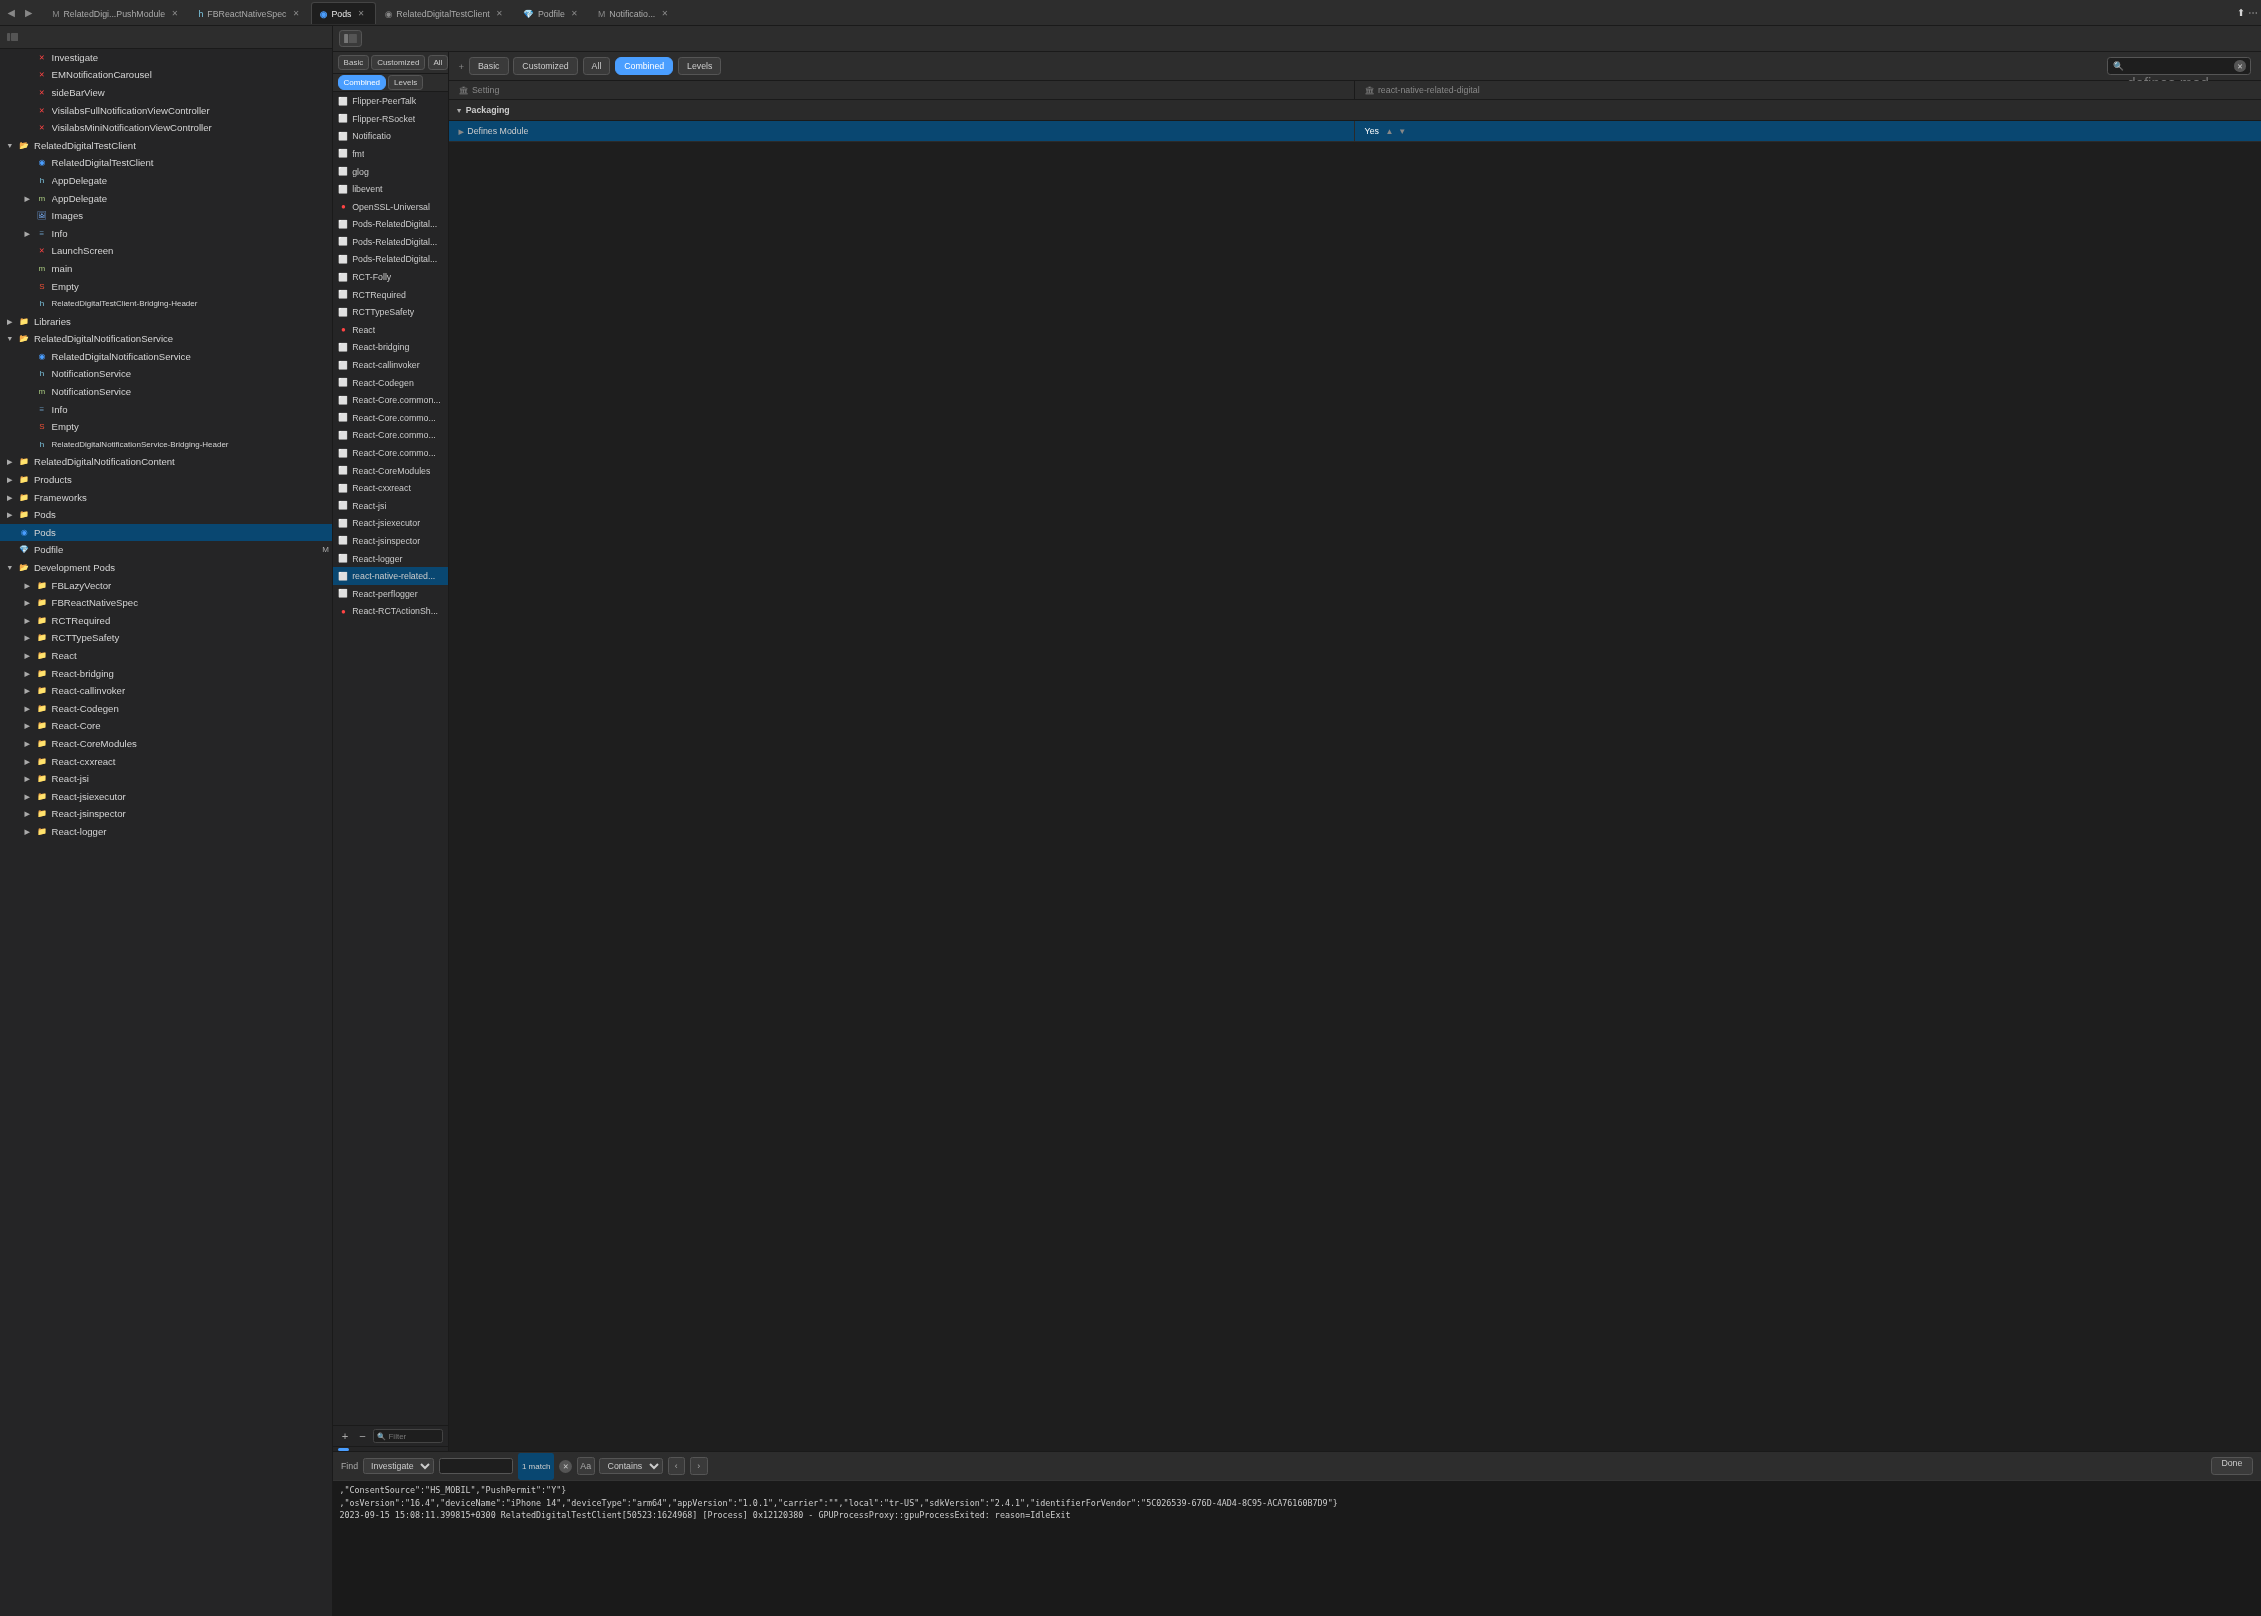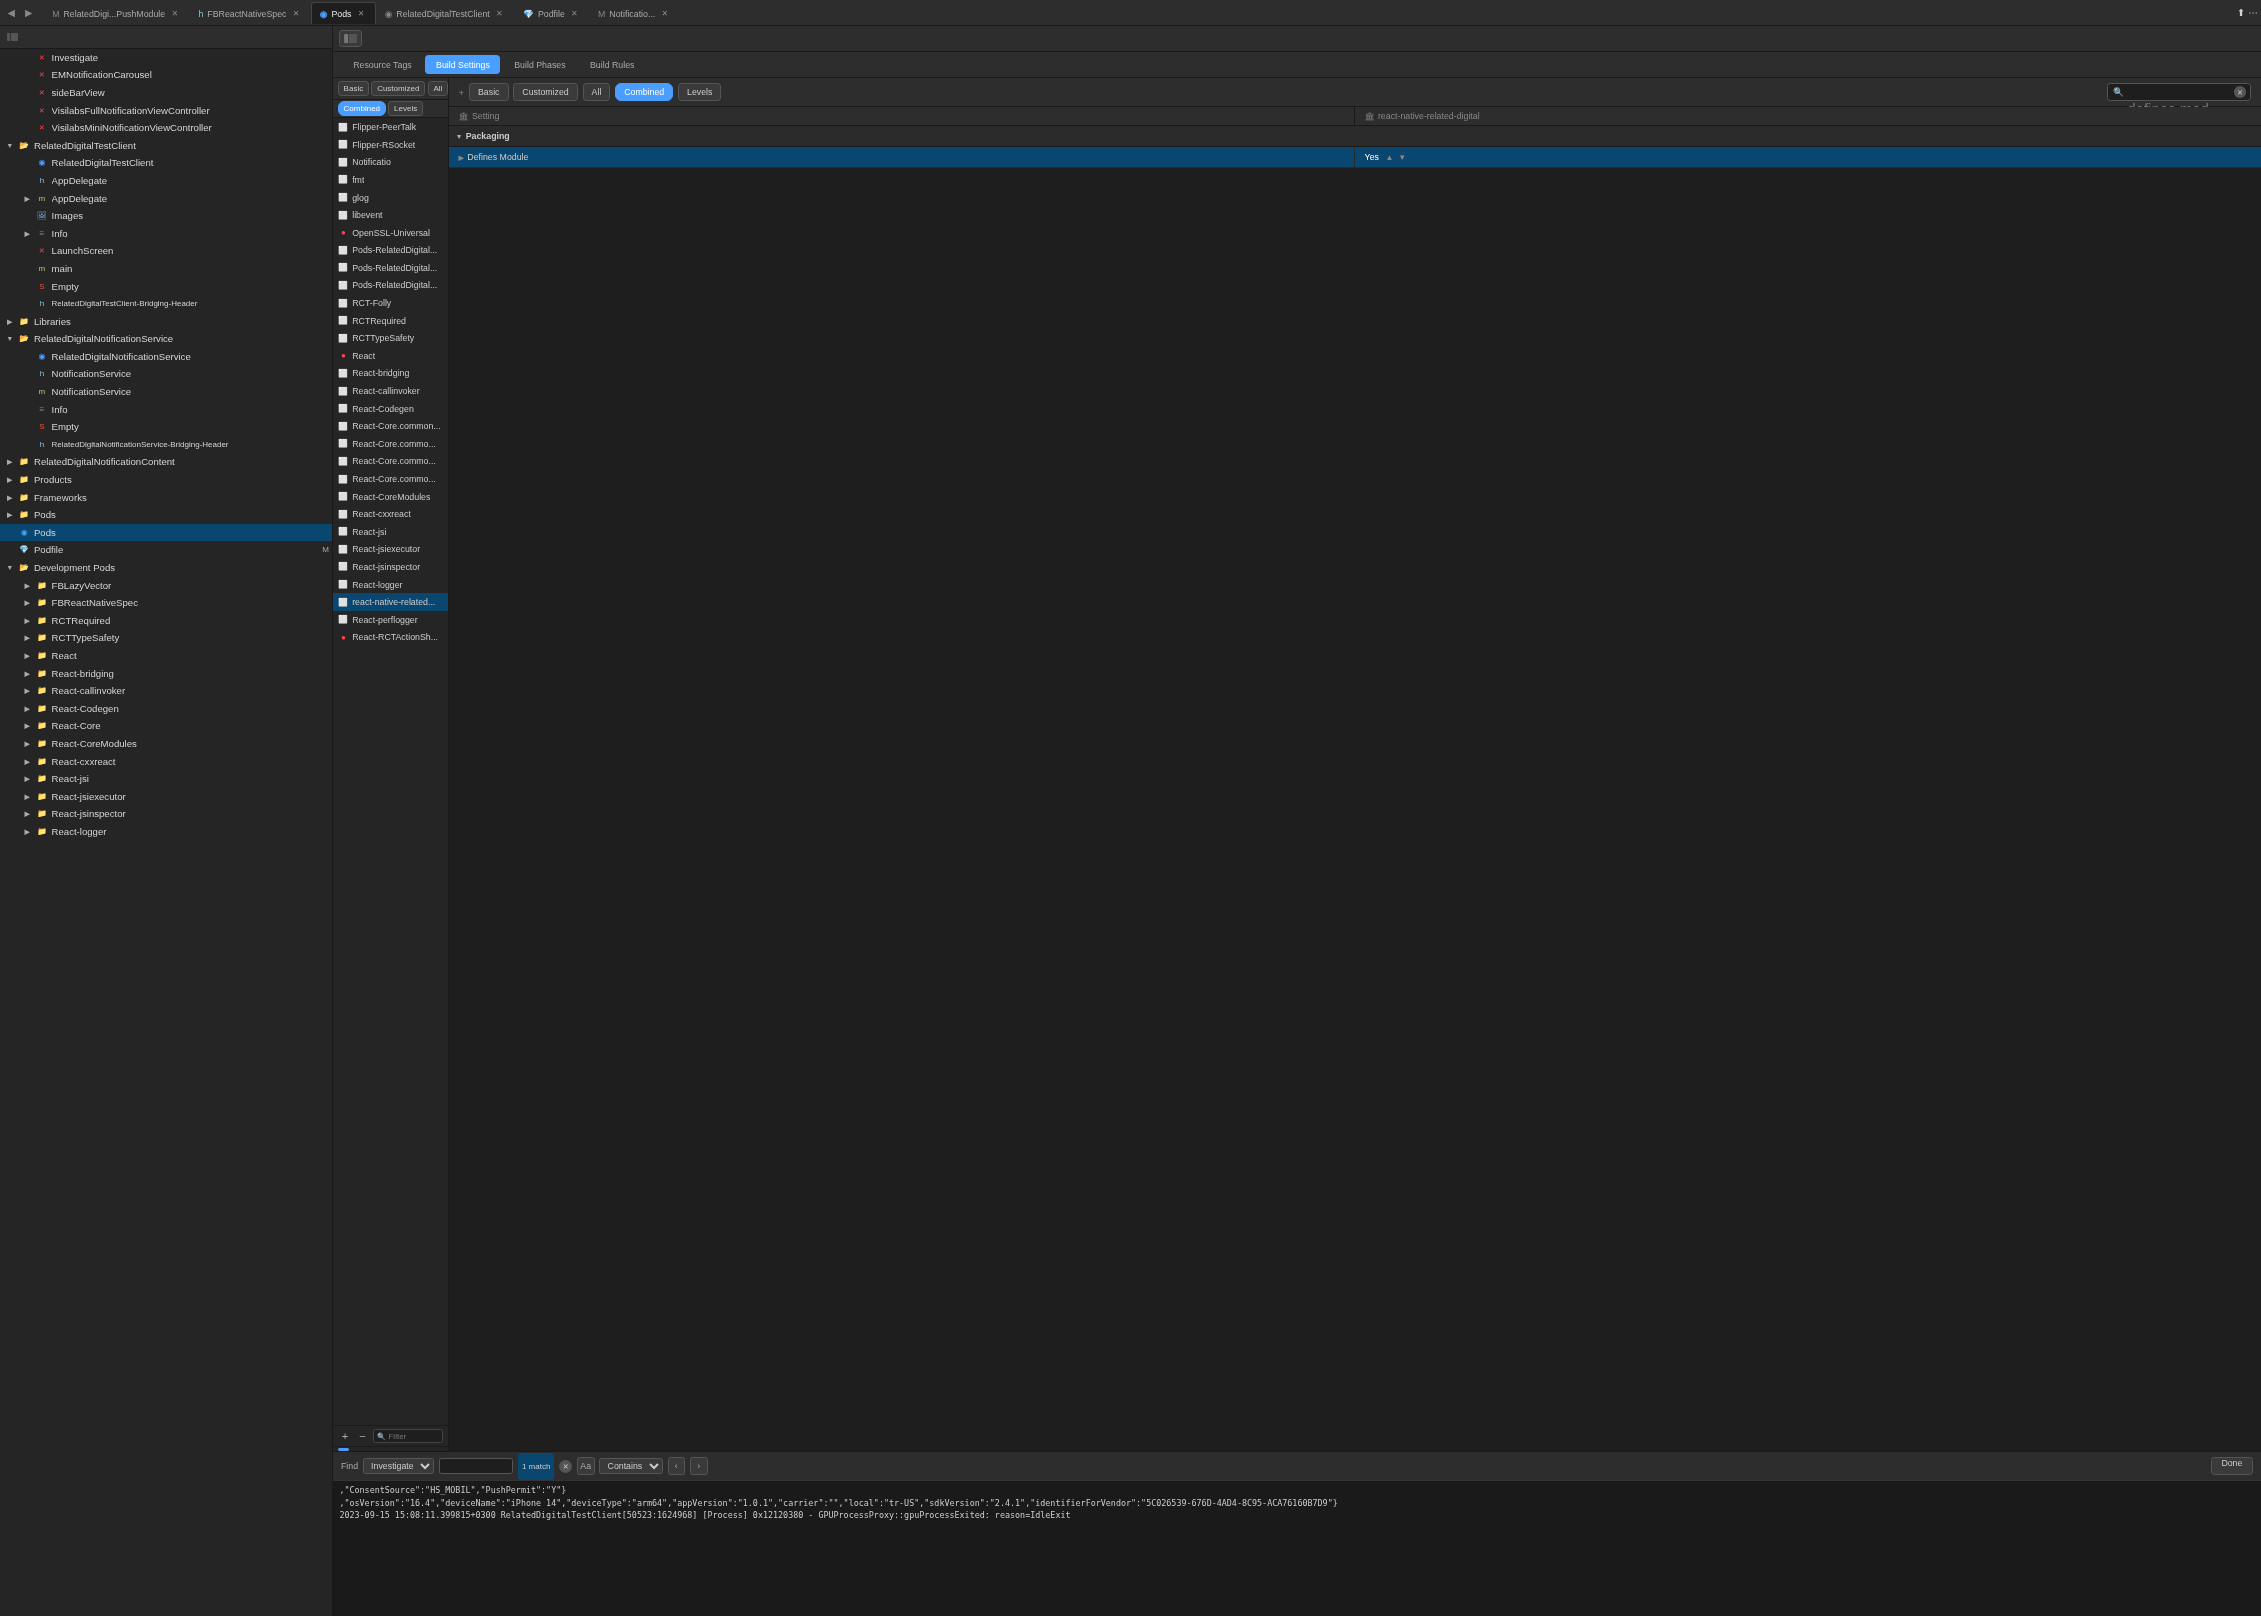--- a/index.html
+++ b/index.html
@@ -864,34 +864,20 @@
 
       <div class="panel-top-bar">
         <div class="sidebar-toggle-btn">
           <svg width="13" height="9.6" viewBox="0 0 16 12" fill="none">
             <rect x="0" y="0" width="5" height="12" rx="1" fill="#777"></rect>
             <rect x="6" y="0" width="10" height="12" rx="1" fill="#555"></rect>
           </svg>
         </div>
       </div>
 
-      <div class="nav-tabs">
-        <div class="nav-tab">
-          <span>Resource Tags</span>
-        </div>
-        <div class="nav-tab active">
-          <span>Build Settings</span>
-        </div>
-        <div class="nav-tab">
-          <span>Build Phases</span>
-        </div>
-        <div class="nav-tab">
-          <span>Build Rules</span>
-        </div>
-      </div>
 
       <div class="content-split">
 
         <div class="pods-list">
 
           <div style="display:flex; align-items:center; padding:3.2px 4.8px; gap:2.4px; background:#2d2d2d; border-bottom:0.8px solid #1a1a1a;">
             <div class="toolbar-btn" style="height:14.4px;padding:0 4.8px;font-size:8px;">Basic</div>
             <div class="toolbar-btn" style="height:14.4px;padding:0 4.8px;font-size:8px;">Customized</div>
             <div class="toolbar-btn" style="height:14.4px;padding:0 4.8px;font-size:8px;">All</div>
           </div>

